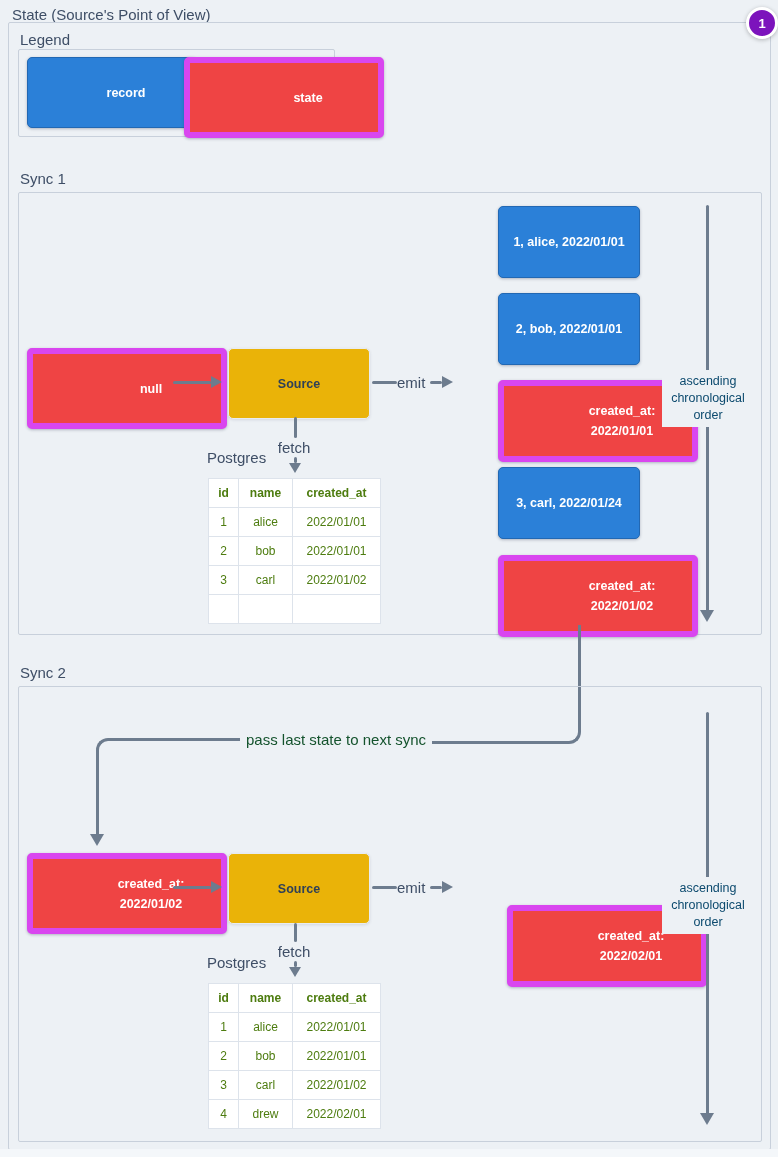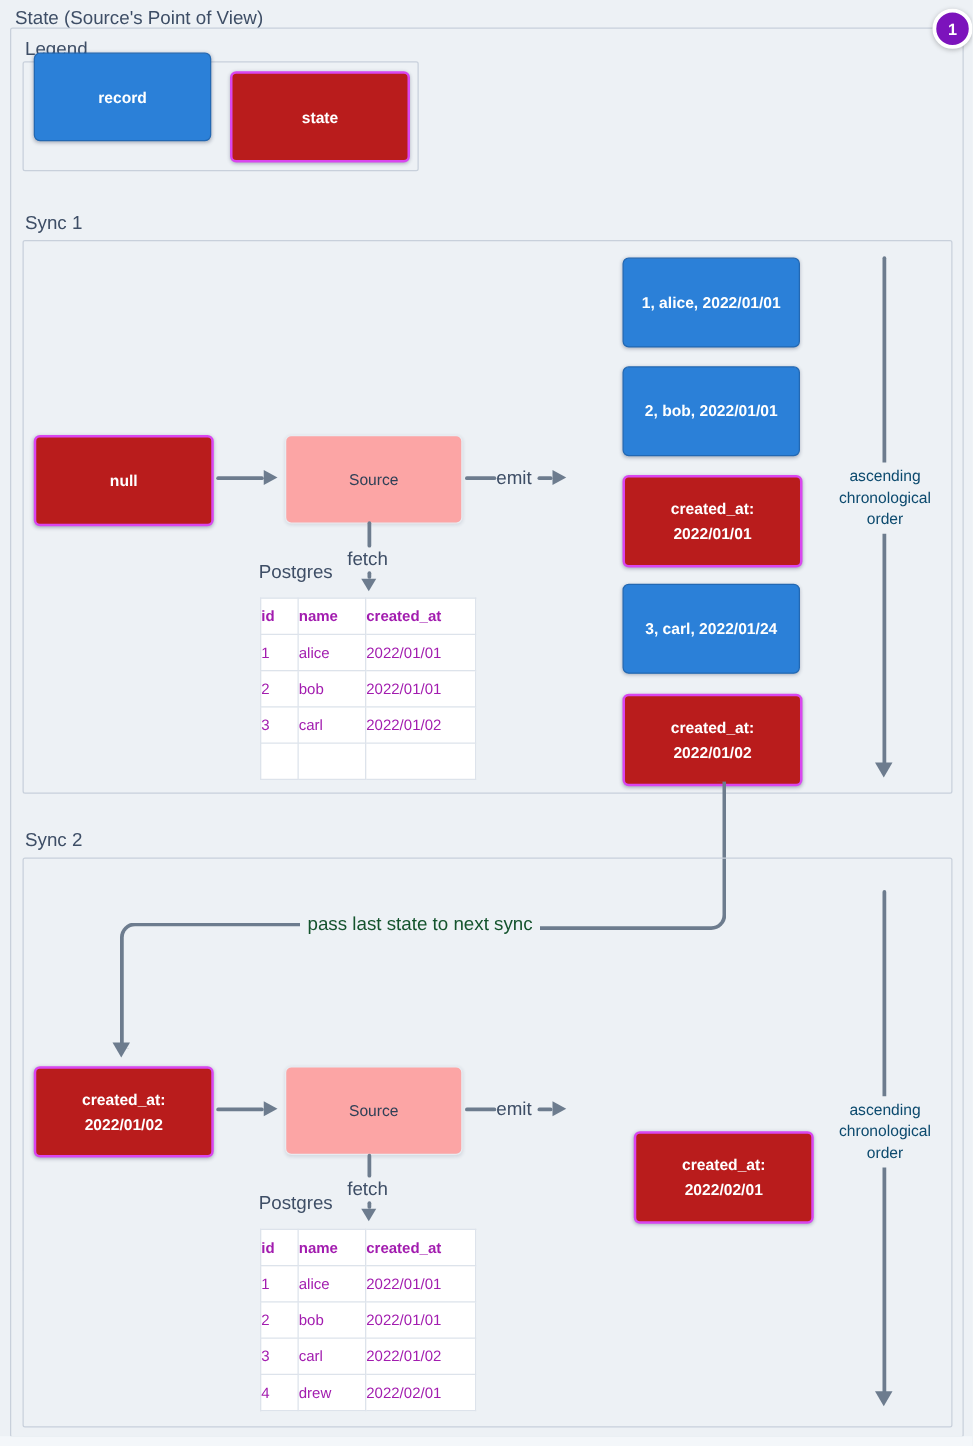--- a/index.html
+++ b/index.html
@@ -9,22 +9,22 @@
   .lbl { position:absolute; font-size:15px; color:#3e4e66; line-height:15px; }
   .center { text-align:center; }
 
   .section { position:absolute; border:1px solid #c8d0db; border-radius:2px; }
 
   .node { position:absolute; display:flex; align-items:center; justify-content:center;
           color:#fff; font-weight:bold; font-size:12.5px; text-align:center;
           border-radius:5px; box-shadow:0 1px 3px rgba(30,40,70,.30);
           white-space:pre-line; line-height:1.6; }
   .node.record { background:#2b80d8; border:1px solid #2268b3; }
-  .node.state  { background:#b91c1c; border:2px solid #d946ef; }
-  .node.source { background:#fca5a5; color:#2f4057; font-weight:normal;
+  .node.state  { background:#ef4444; border:6px solid #d946ef;padding-left:48px; }
+  .node.source { background:#eab308; color:#2f4057; font-weight:bold;
                  border:1px solid #e8ecf1; box-shadow:0 1px 3px rgba(30,40,70,.12); }
 
   .hline { position:absolute; height:3px; background:#6d7c8e; border-radius:2px; }
   .vline { position:absolute; width:3px;  background:#6d7c8e; border-radius:2px; }
   .arr-right { position:absolute; width:0; height:0;
                border-top:6px solid transparent; border-bottom:6px solid transparent;
                border-left:11px solid #6d7c8e; }
   .arr-down  { position:absolute; width:0; height:0;
                border-left:7px solid transparent; border-right:7px solid transparent;
                border-top:12px solid #6d7c8e; }
@@ -34,21 +34,21 @@
                  border-bottom-right-radius:12px; }
   .elbow-left  { position:absolute; border-left:3px solid #6d7c8e; border-top:3px solid #6d7c8e;
                  border-top-left-radius:12px; }
   .line-label  { position:absolute; background:#edf1f5; font-size:15px; color:#14532d;
                  padding:0 6px; white-space:nowrap; z-index:2; }
   .asc-label   { position:absolute; background:#edf1f5; font-size:12.5px; color:#0c4a6e;
                  text-align:center; line-height:17px; padding:3px 0; z-index:2; }
 
   table.db { position:absolute; border-collapse:collapse; }
   table.db th, table.db td { background:#fff; border:1px solid #dde3eb; height:28px;
-        font-size:12px; color:#a21caf; text-align:left; padding:0 0; }
+        font-size:12px; color:#4d7c0f; text-align:center; padding:0 0; }
   table.db th { font-weight:bold; }
   .c-id { width:29px; } .c-name { width:53px; } .c-created { width:87px;margin-left:44px; }
 
   .badge { position:absolute; width:26px; height:26px; border-radius:50%;
            background:#7c13bc; border:3px solid #fff; color:#fff; font-weight:bold;
            font-size:13px; display:flex; align-items:center; justify-content:center;
            box-shadow:0 1px 4px rgba(0,0,0,.25); z-index:5; }
 
   .bottom-strip { position:absolute; left:0; top:1149px; width:778px; height:8px; background:#f4f7fa; }
 </style>
@@ -56,21 +56,21 @@
 <body>
 
 <div class="canvas">
 
   <div class="lbl" style="left:12px; top:7px;">State (Source's Point of View)</div>
   <div class="section" style="left:8px; top:22px; width:761px; height:1126px;"></div>
   <div class="badge" style="left:746px; top:7px;">1</div>
 
   <div class="lbl" style="left:20px; top:32px;">Legend</div>
   <div class="section" style="left:18px; top:49px; width:315px; height:86px;"></div>
-  <div class="node record" style="left:27px; top:42px; width:140px; height:69px;">record</div>
+  <div class="node record" style="left:27px; top:57px; width:140px; height:69px;padding-left:28px;">record</div>
   <div class="node state" style="left:184px; top:57px; width:140px; height:69px;">state</div>
 
   <div class="lbl" style="left:20px; top:171px;">Sync 1</div>
   <div class="section" style="left:18px; top:192px; width:742px; height:441px;"></div>
 
   <div class="node state" style="left:27px; top:348px; width:140px; height:69px;">null</div>
 
   <div class="hline" style="left:173px; top:381px; width:38px;"></div>
   <div class="arr-right" style="left:211px; top:376px;"></div>
 

